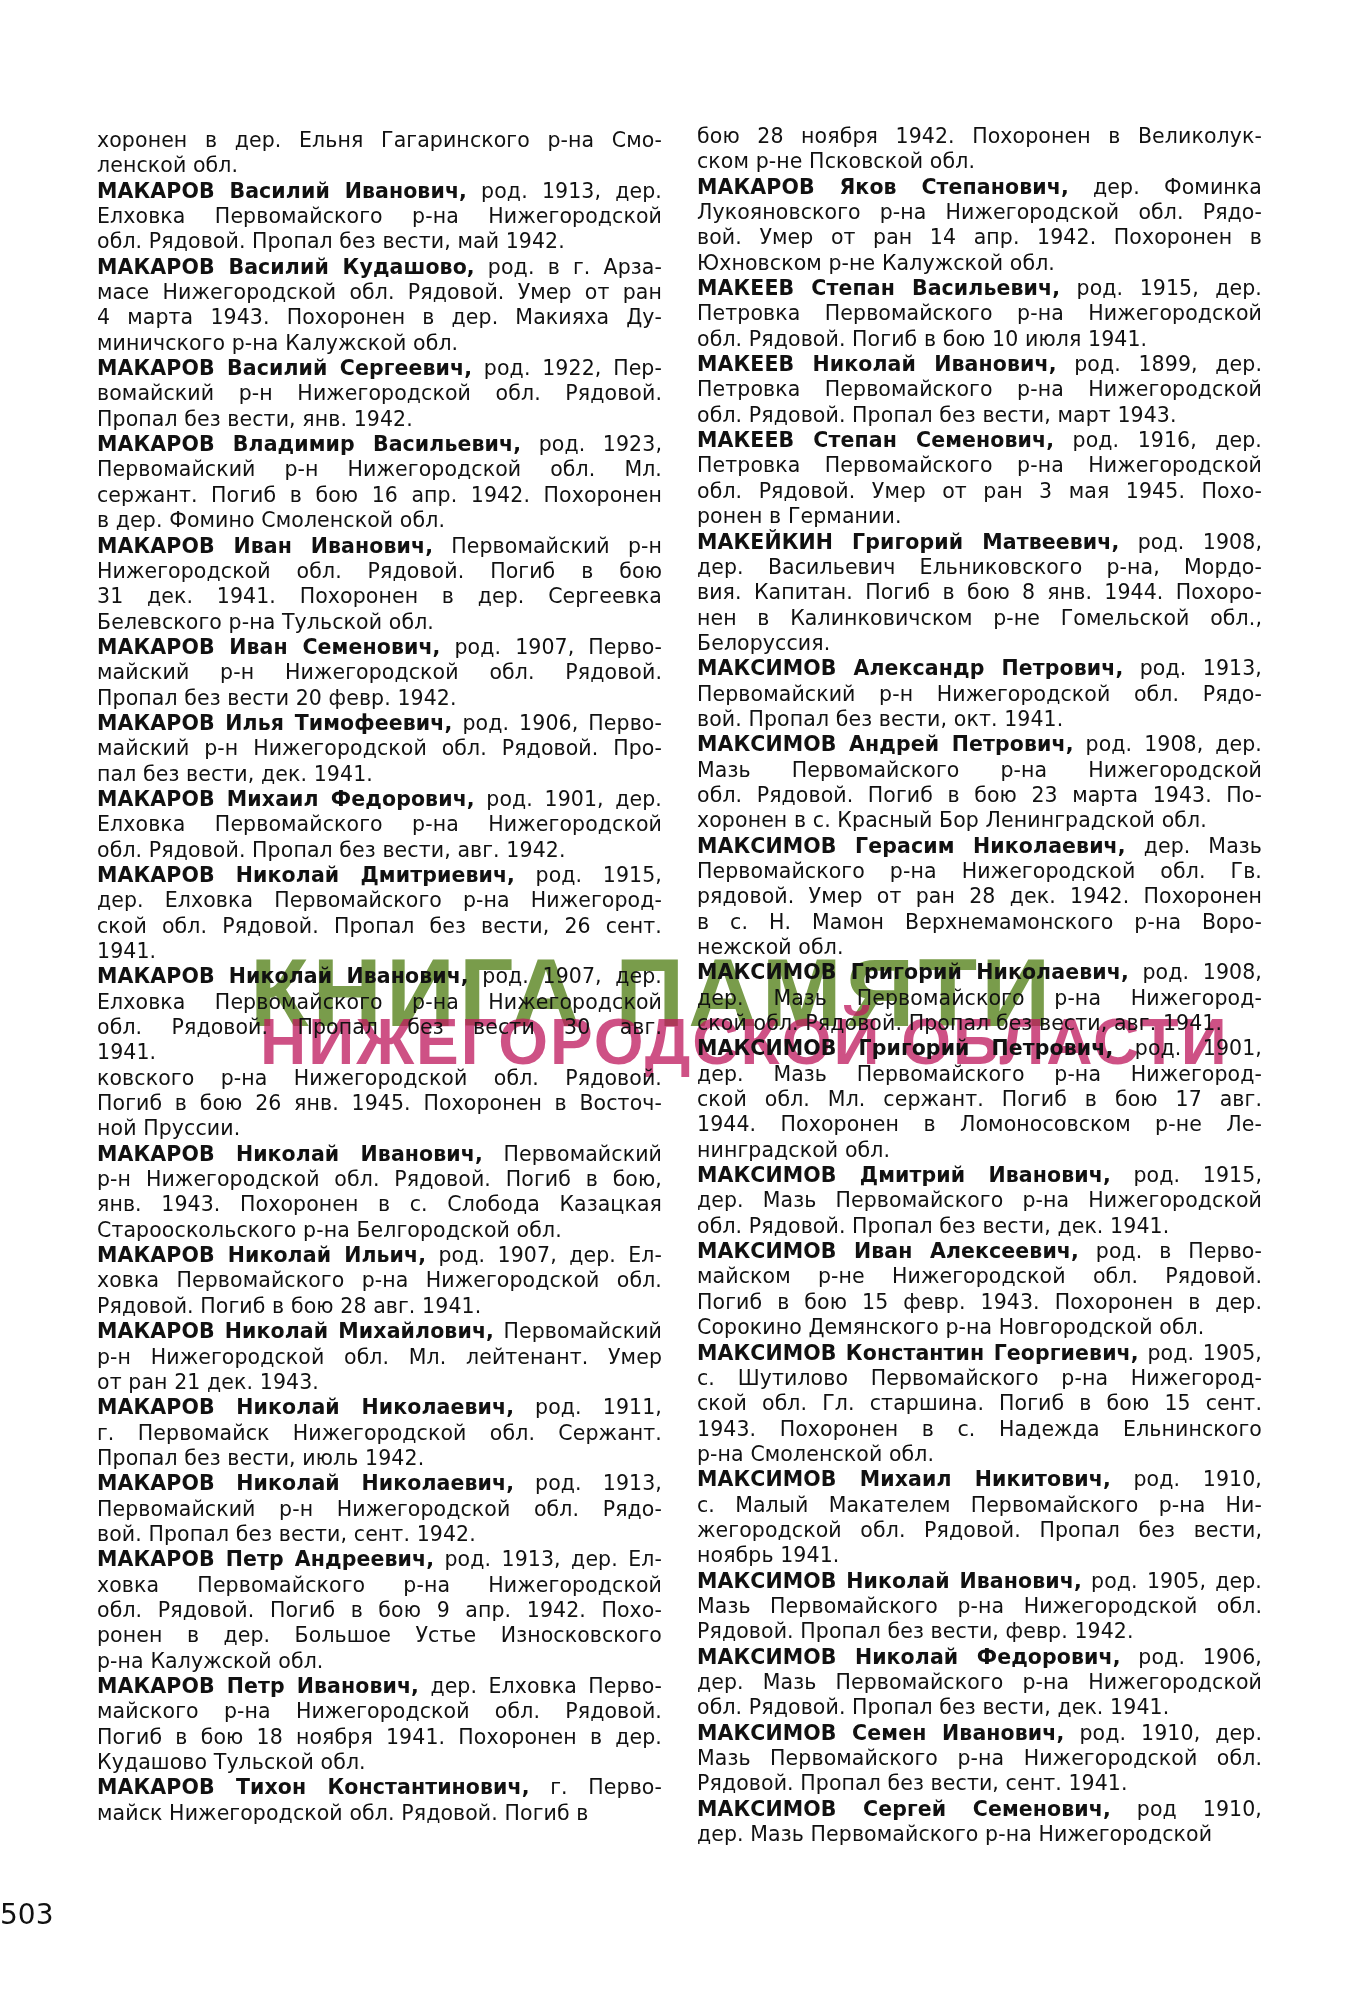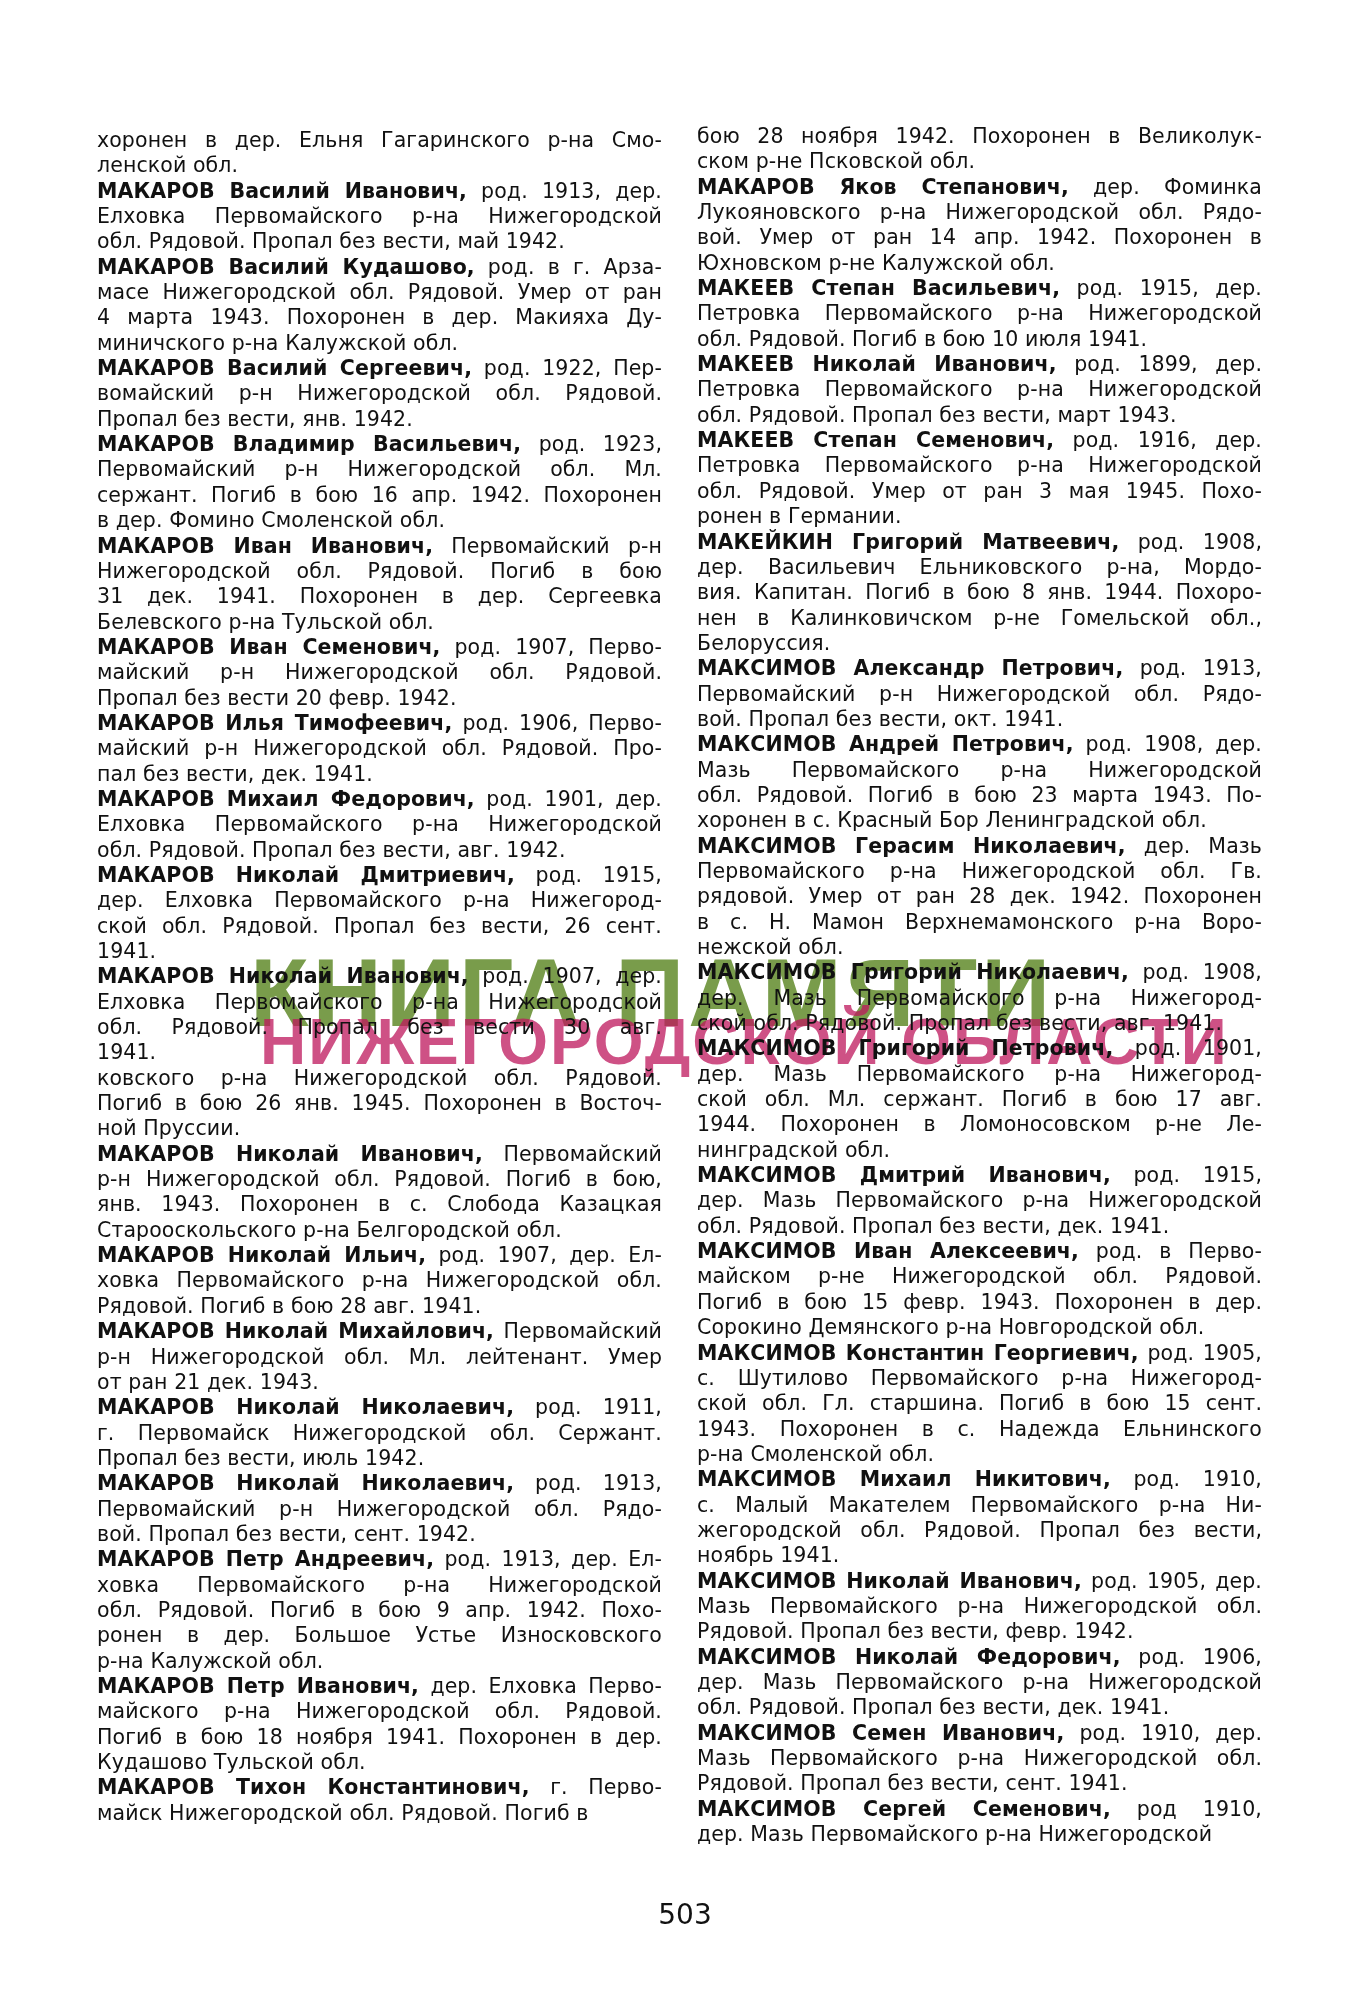--- a/index.html
+++ b/index.html
@@ -6,21 +6,21 @@
   body { width:1370px; height:2000px; position:relative; overflow:hidden; font-family:"DejaVu Sans", sans-serif; color:#111; }
   .col { position:absolute; top:108px; width:565px; font-size:20.5px; line-height:25.35px; letter-spacing:0.1px; }
   .col-left { left:97px; }
   .col-right { left:697px; top:104px; }
   .line { display:block; white-space:nowrap; text-align:justify; text-align-last:justify; height:25.35px; overflow:visible; }
   .line.last { text-align-last:left; }
   .b { font-weight:bold; }
   .watermark { position:absolute; left:0; top:0; width:1370px; height:2000px; pointer-events:none; }
   .wm1 { position:absolute; left:250px; top:905px; font-size:96px; font-weight:bold; color:#4d7c0f; opacity:0.75; font-family:"Liberation Sans", sans-serif; letter-spacing:4px;margin-top:33px; }
   .wm2 { position:absolute; left:260px; top:1005px; font-size:64px; font-weight:bold; color:#be185d; opacity:0.75; font-family:"Liberation Sans", sans-serif; letter-spacing:2px; }
-  .page-num { position:absolute; left:0; width:1370px; top:1898px; text-align:center; font-size:28px; font-family:"DejaVu Sans", sans-serif; }
+  .page-num { position:absolute; left:0; width:1370px; top:1898px; text-align:left; font-size:28px; font-family:"DejaVu Sans", sans-serif; }
   .text-layer { position:absolute; left:0; top:0; width:1370px; height:1960px;margin-top:20px; }
 </style>
 </head>
 <body>
 
 <div class="watermark">
   <div class="wm1">КНИГА ПАМЯТИ</div>
   <div class="wm2">НИЖЕГОРОДСКОЙ ОБЛАСТИ</div>
 </div>
 

